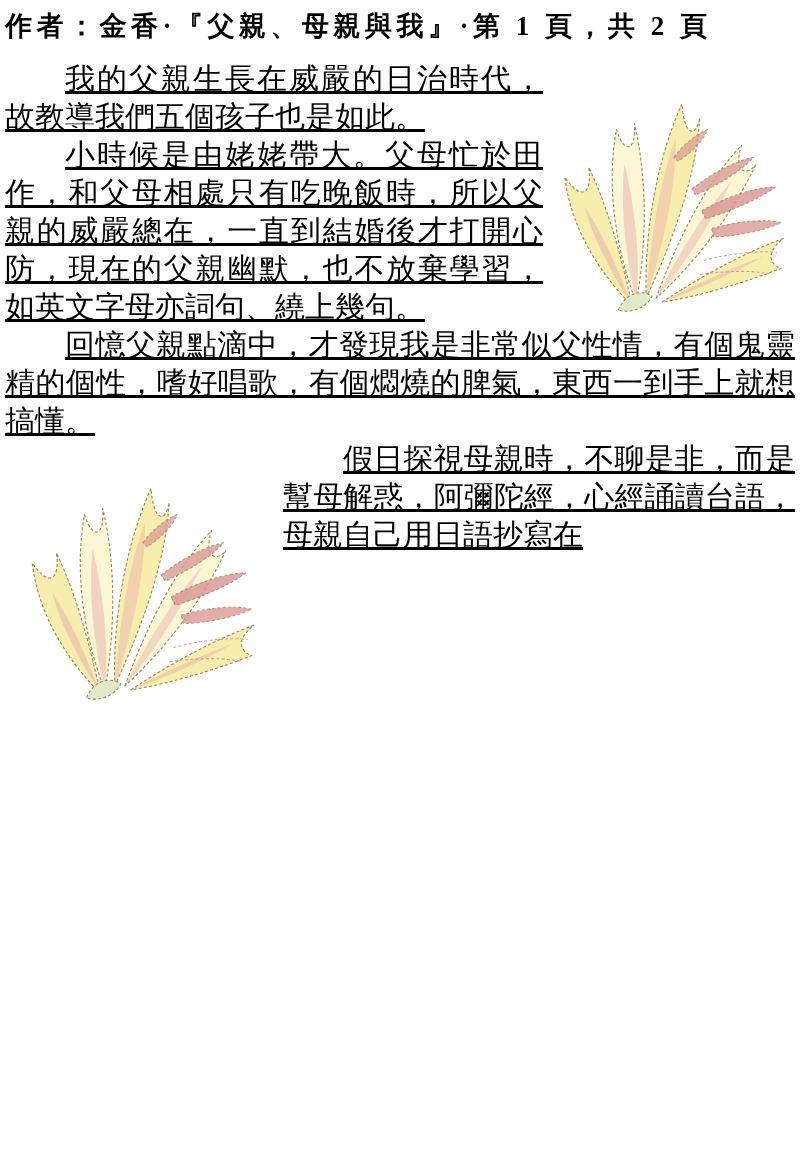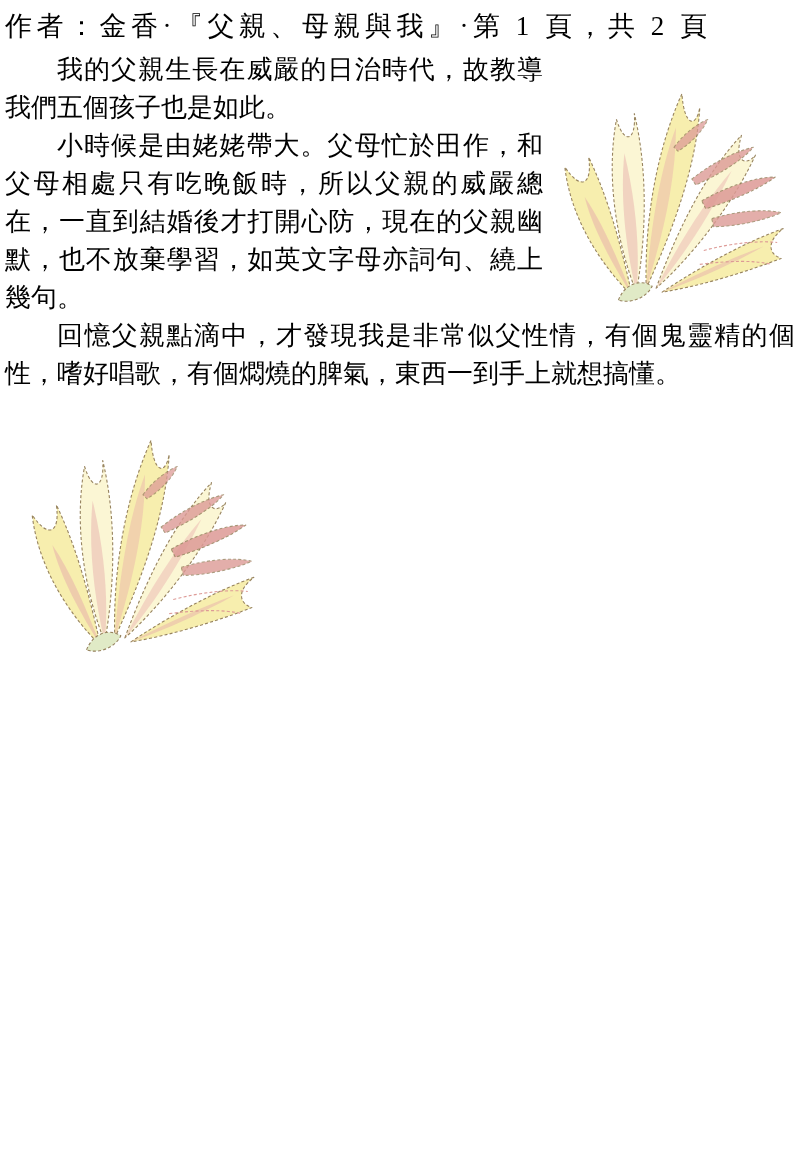--- a/index.html
+++ b/index.html
@@ -19,30 +19,31 @@
     width:800px; height:1160px;
     overflow:hidden;
     background:var(--paper);
     color:var(--ink);
     padding:6px 5px 0 5px;
     font-family:"Liberation Sans","DejaVu Sans",sans-serif;
   }
   .doc-title{
     font-family:"Liberation Serif","DejaVu Serif",serif;
     font-size:27px;
-    font-weight:400;
+    font-weight:700;
     letter-spacing:4.5px;
     line-height:1.55;
     white-space:nowrap;
-    margin:0 0 2px 0;
+    margin:0 0 12px 0;
   }
   .doc-body{
-    font-size:26px;
+    font-size:30px;
     line-height:38px;
     text-align:justify;
+    text-decoration:underline;
   }
   .doc-body p{
     margin:0;
     text-indent:2em;
   }
   .flower-float-right{
     float:right;
     width:242px; height:258px;
     margin:2px 0 6px 10px;
   }
@@ -105,15 +106,16 @@
     <p>我的父親生長在威嚴的日治時代，故教導我們五個孩子也是如此。</p>
     <p>小時候是由姥姥帶大。父母忙於田作，和父母相處只有吃晚飯時，所以父親的威嚴總在，一直到結婚後才打開心防，現在的父親幽默，也不放棄學習，如英文字母亦詞句、繞上幾句。</p>
     <p>回憶父親點滴中，才發現我是非常似父性情，有個鬼靈精的個性，嗜好唱歌，有個燜燒的脾氣，東西一到手上就想搞懂。</p>
 
     <div class="flower-float-left">
       <svg class="flower-svg">
         <use href="#lily"></use>
       </svg>
     </div>
 
+    <p>假日探視母親時，不聊是非，而是幫母解惑，阿彌陀經，心經誦讀台語，母親自己用日語抄寫在</p>
 
   </div>
 </div>
 
 </body></html>

